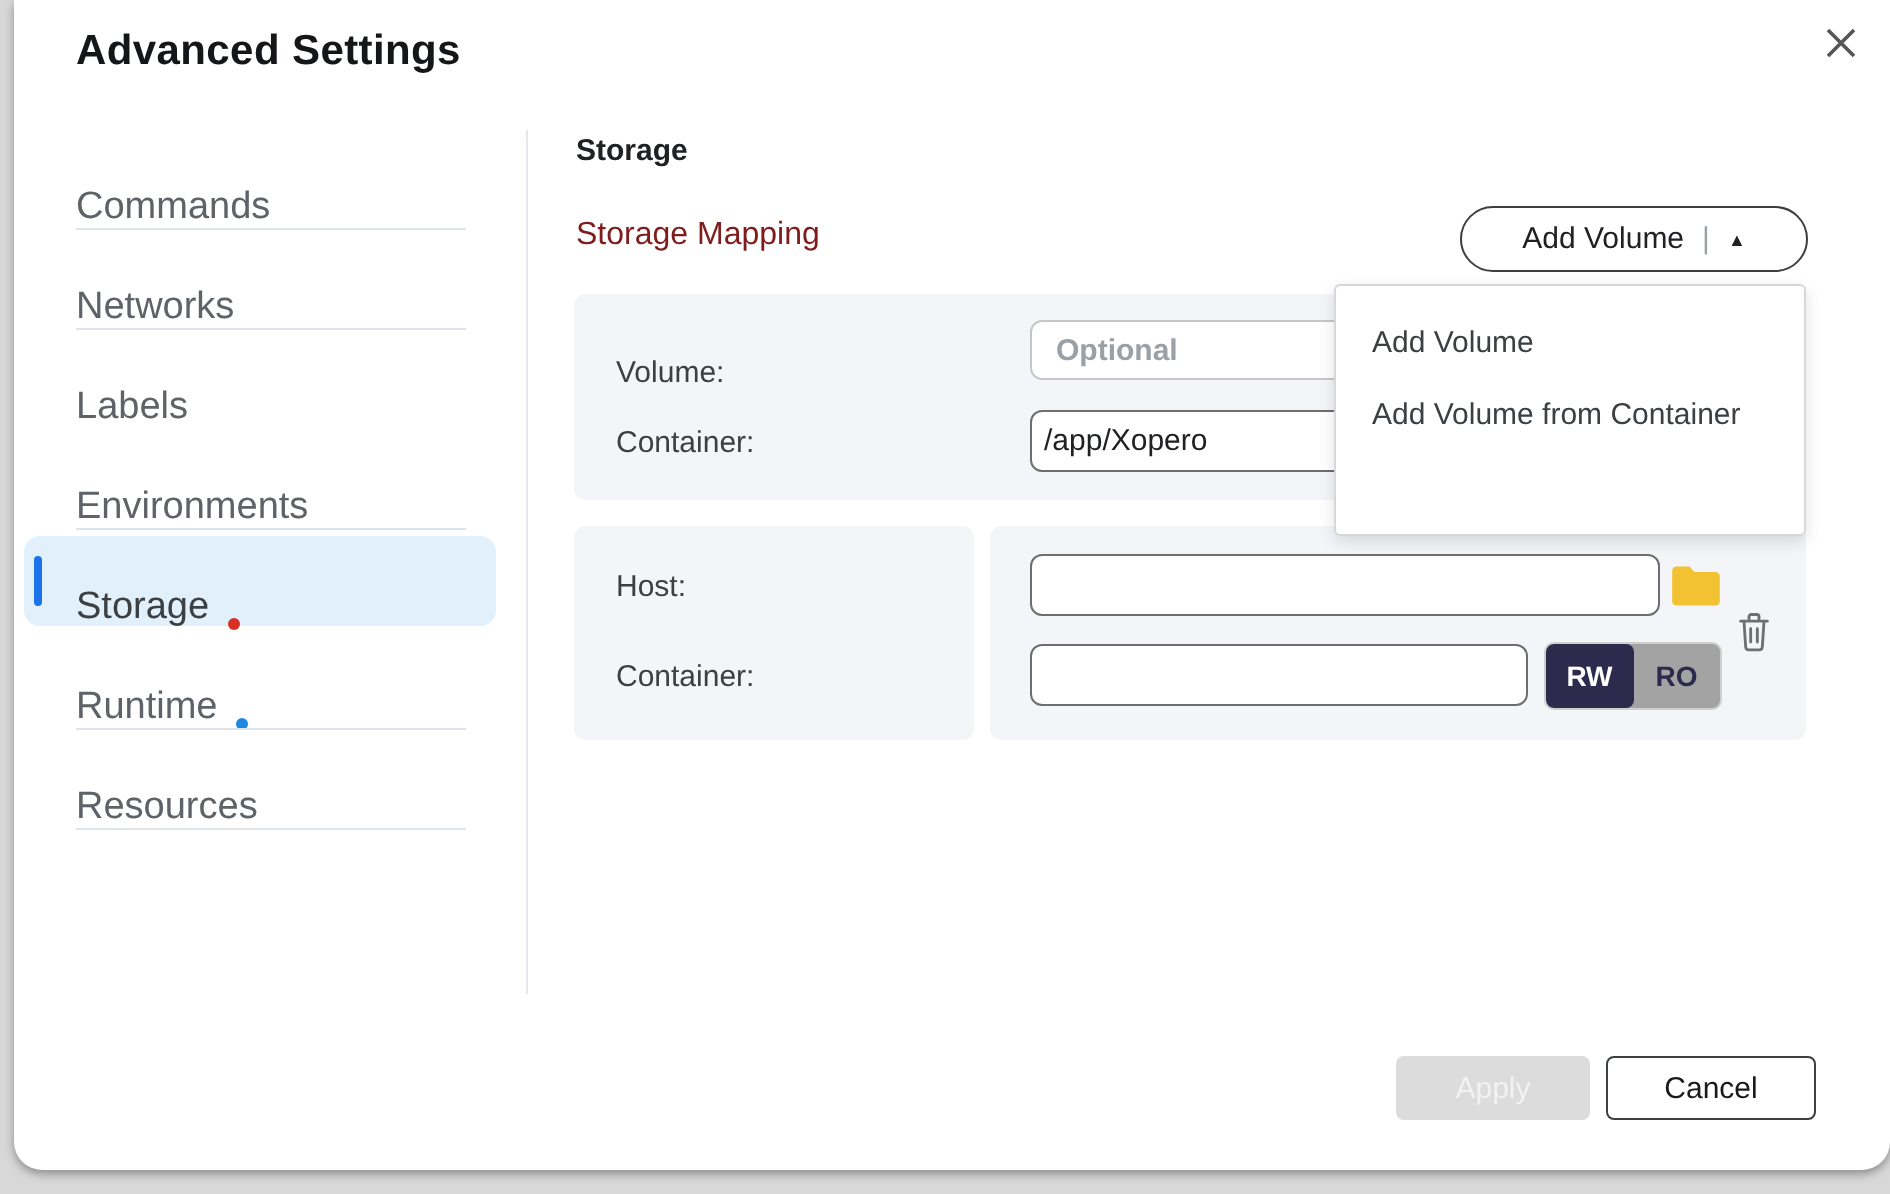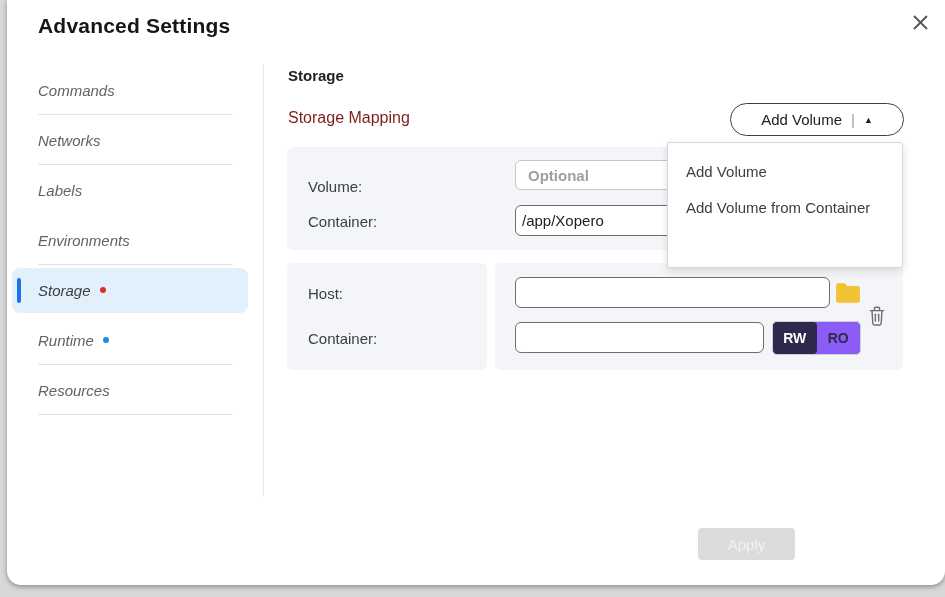--- a/index.html
+++ b/index.html
@@ -27,22 +27,22 @@
   .selected-bg {
     position:absolute; left:5px; top:268px; width:236px; height:45px;
     background:#e2f0fc; border-radius:8px;
   }
   .selected-bar {
     position:absolute; left:10px; top:278px; width:4px; height:25px;
     background:#1a73e8; border-radius:2px;
   }
   .sidebar { position:absolute; left:31px; top:65px; width:195px; }
   .side-item {
-    height:50px; display:flex; align-items:center;
-    font-size:15px; color:#5f6368; position:relative; cursor:pointer;font-style:italic;
+    height:50px; display:flex; align-items:flex-end;
+    font-size:19px; color:#5f6368; position:relative; cursor:pointer;
   }
   .side-item.b::after {
     content:''; position:absolute; bottom:0; left:0; right:0;
     height:1px; background:#dde4ec;
   }
   .side-item.sel { color:#3c4043; }
   .dot { width:6px; height:6px; border-radius:50%; margin-left:9px; display:inline-block; }
   .dot.red { background:#d93025; }
   .dot.blue { background:#1e88e5; }
   .v-divider {
@@ -79,21 +79,21 @@
     font-family:"Liberation Sans", sans-serif; outline:none;
   }
   .t-input::placeholder { color:#9aa0a6; }
   .input-light { border:1px solid #c6c6c6;font-weight:bold; }
   .input-dark  { border:1.4px solid #6e6e6e;padding-left:6px; }
   .folder-wrap { position:absolute; left:340px; top:18px; width:26px; height:24px; cursor:pointer; }
   .trash-wrap  { position:absolute; left:372px; top:42px; width:22px; height:24px; cursor:pointer; }
   .toggle {
     position:absolute; left:277px; top:58px; width:89px; height:34px;
     display:flex; border:1px solid #cfcfcf; border-radius:5px;
-    background:#8b5cf6; overflow:hidden;
+    background:#a3a3a3; overflow:hidden;
   }
   .seg {
     flex:1; display:flex; align-items:center; justify-content:center;
     font-size:14px; cursor:pointer;
   }
   .seg.rw { background:#2e2a4d; color:#fff; font-weight:700; border-radius:4px; }
   .seg.ro { color:#2e2a4d; font-weight:700; }
   
   .menu {
     position:absolute; left:660px; top:142px; width:236px; height:126px;
@@ -211,14 +211,15 @@
       </span>
     </div>
   </div>
 
   <div class="menu">
     <div class="menu-item">Add Volume</div>
     <div class="menu-item">Add Volume from Container</div>
   </div>
 
   <button class="apply-btn" disabled="">Apply</button>
+  <button class="cancel-btn">Cancel</button>
 
 </div>
 
 </body></html>

